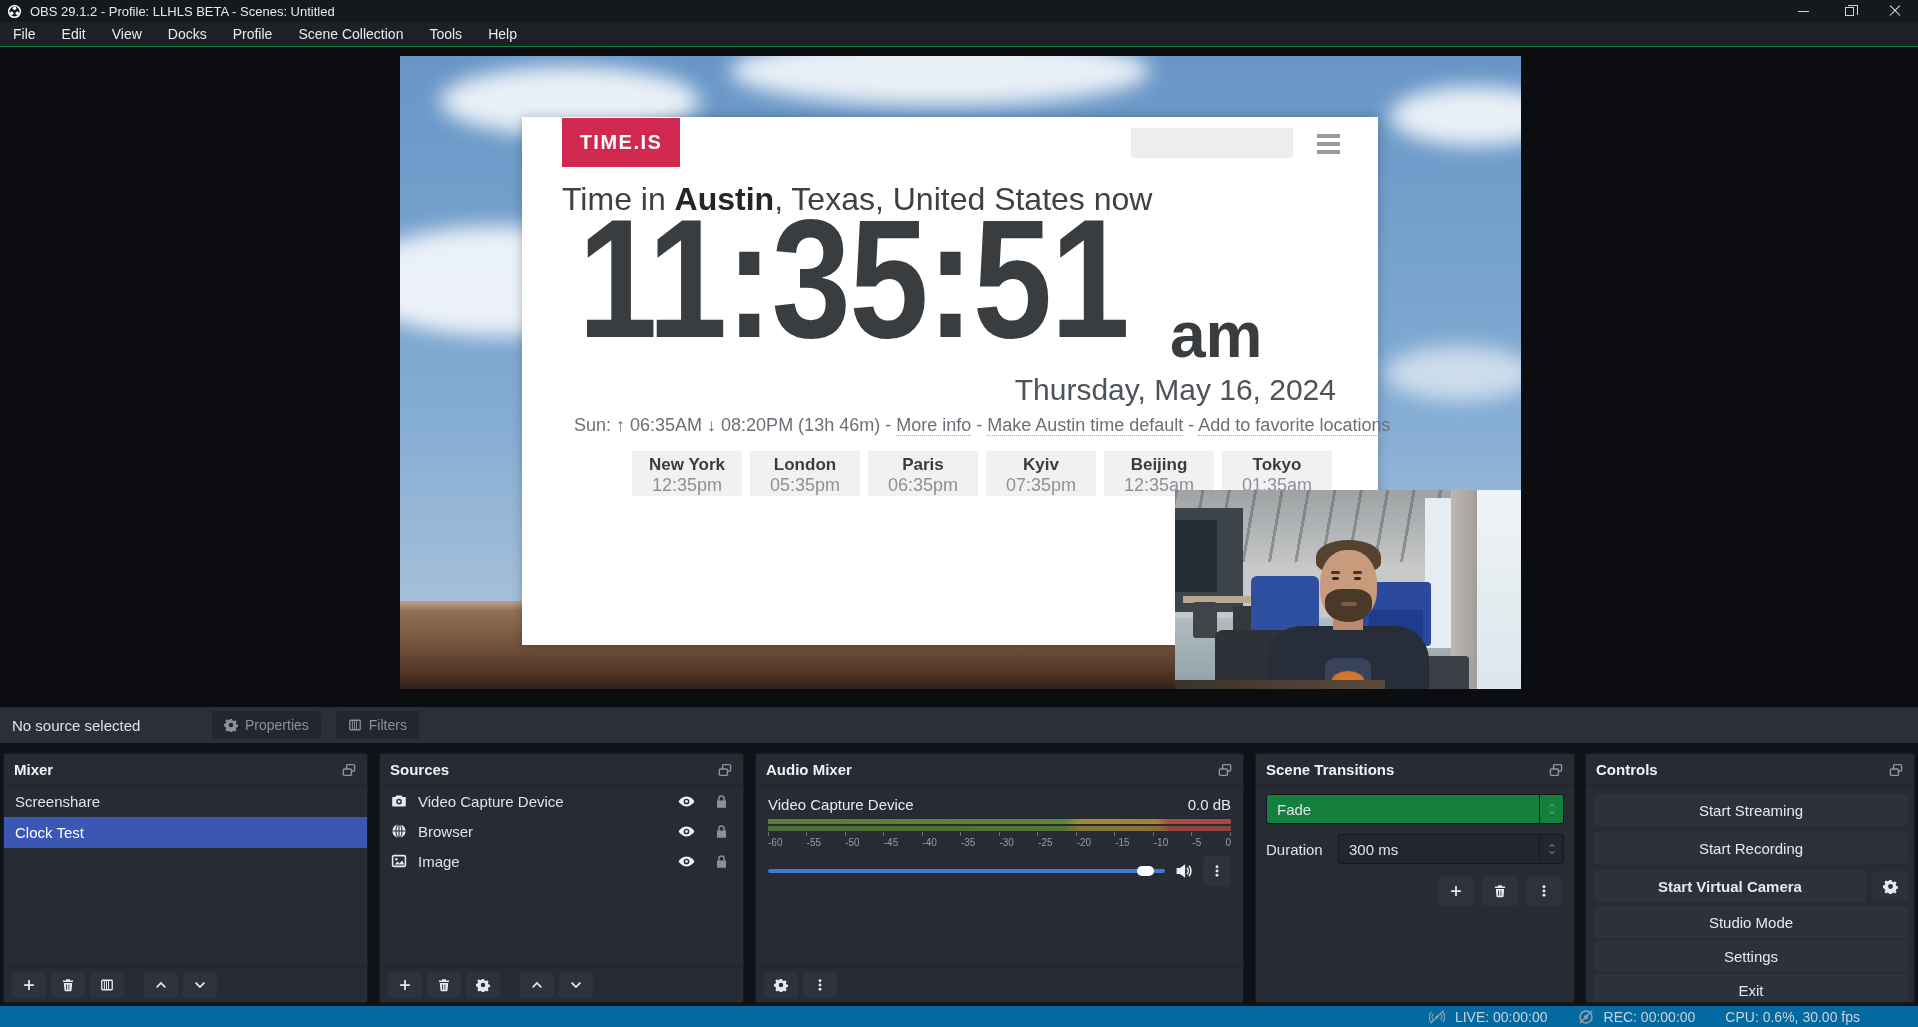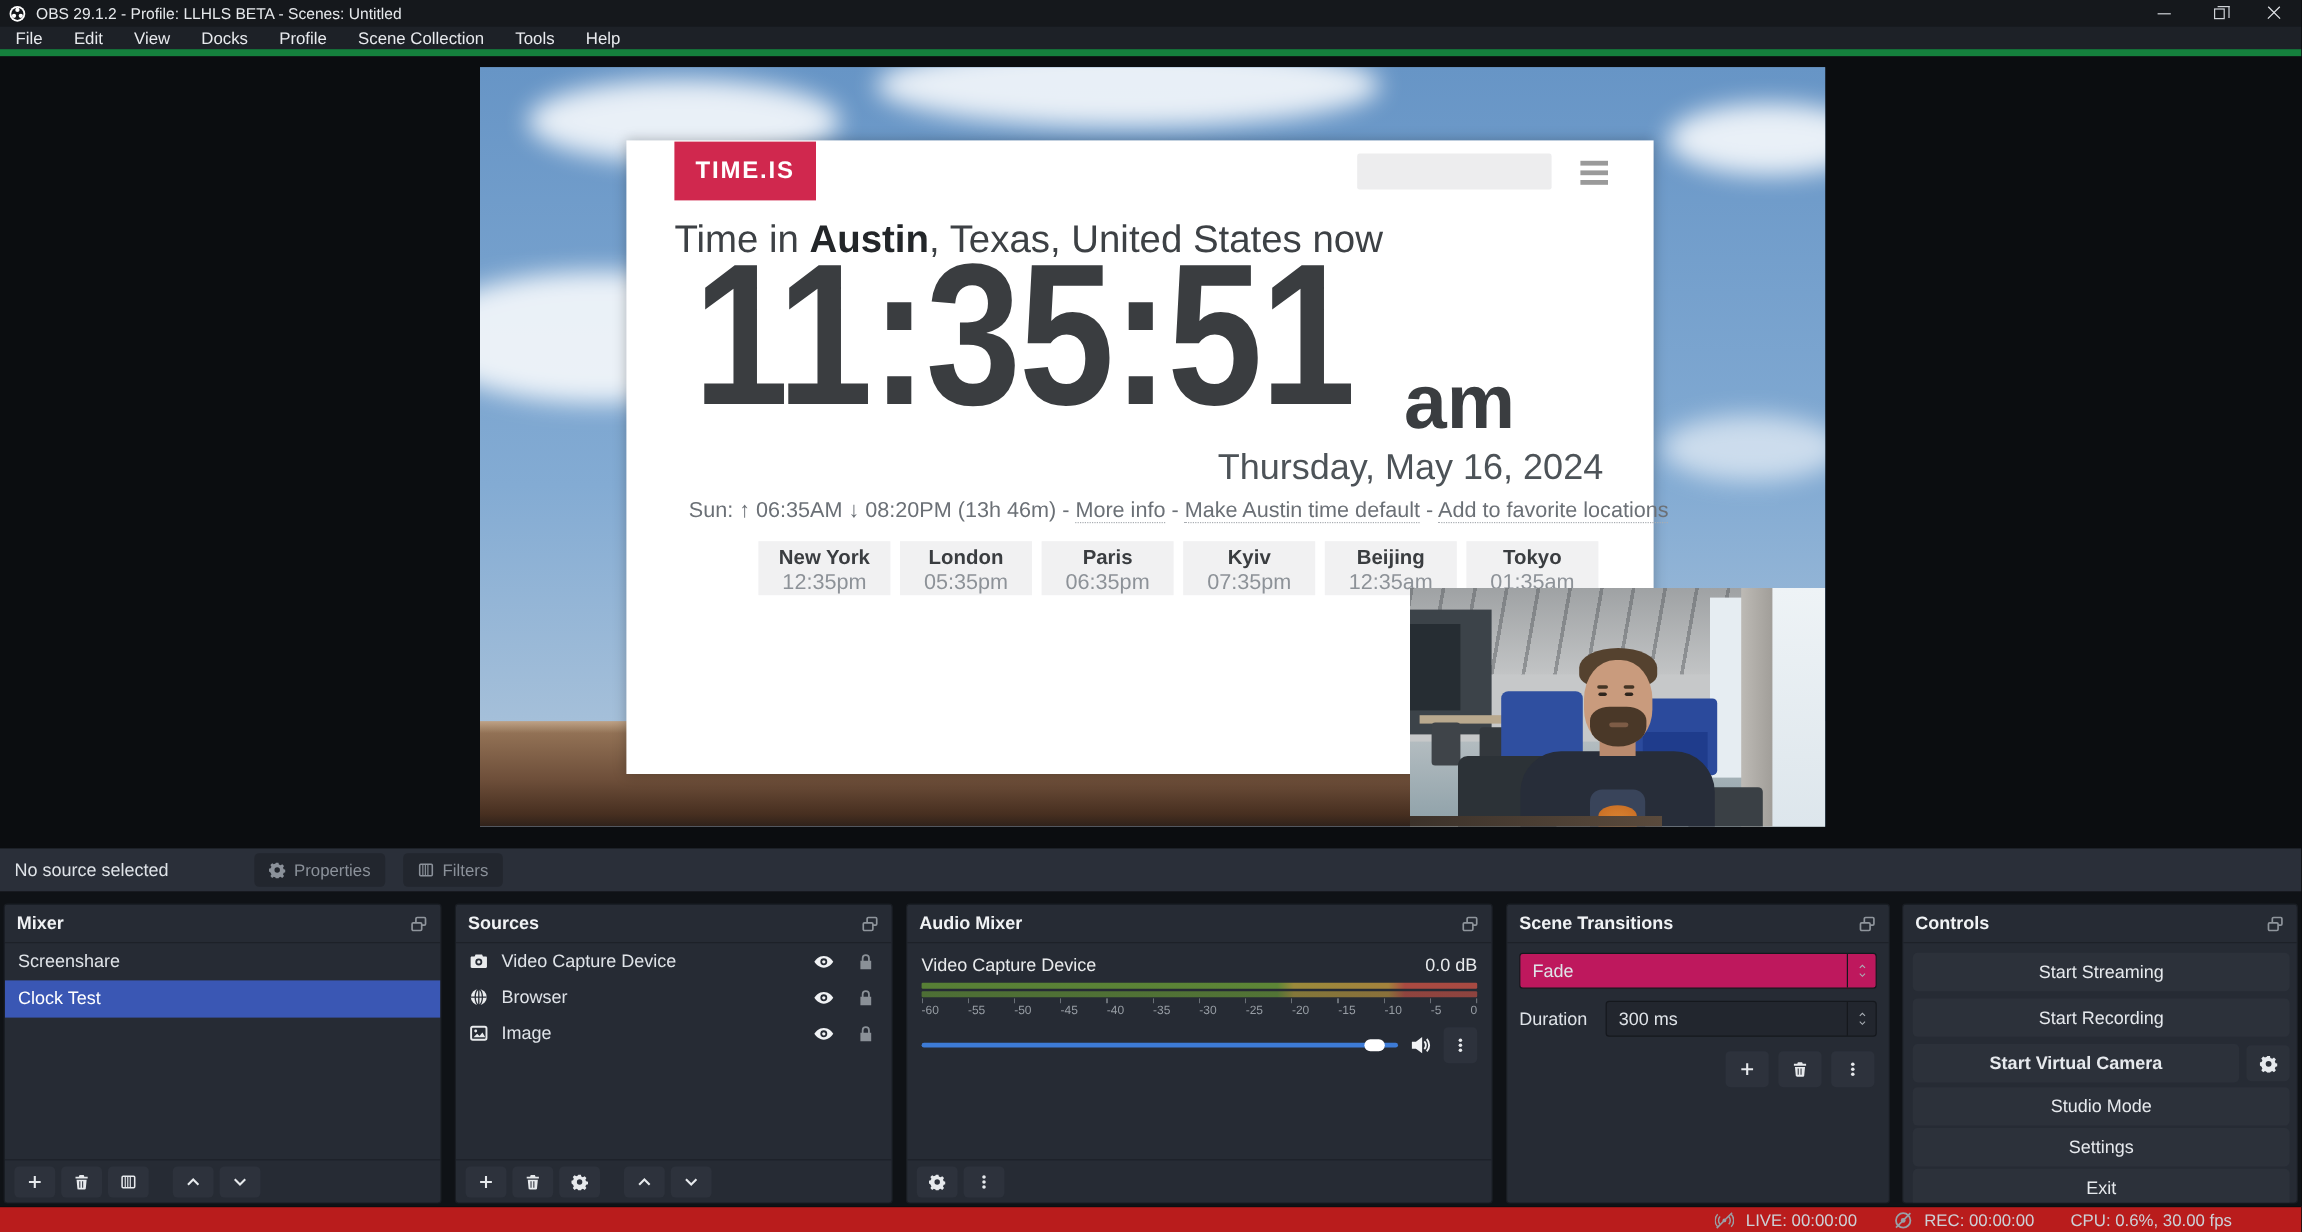--- a/index.html
+++ b/index.html
@@ -14,21 +14,21 @@
   .wincontrols { position:absolute; right:0; top:0; height:22px; display:flex; }
   .winbtn { width:46px; height:22px; display:flex; align-items:center; justify-content:center; color:#cfd3d8; }
   .ic-min { width:11px; height:1px; background:#cfd3d8; }
   .ic-max { width:9px; height:9px; border:1px solid #cfd3d8; position:relative; }
   .ic-max:before { content:""; position:absolute; left:2px; top:-3px; width:9px; height:9px; border:1px solid #cfd3d8; border-bottom:none; border-left:none; }
   .ic-close { position:relative; width:12px; height:12px; }
   .ic-close:before,.ic-close:after { content:""; position:absolute; left:-1px; top:5px; width:14px; height:1.4px; background:#e3e6ea; }
   .ic-close:before{ transform:rotate(45deg);} .ic-close:after{ transform:rotate(-45deg);}
 
   
-  .menubar { position:absolute; left:0; top:22px; width:100%; height:25px; background:#1d2127; display:flex; align-items:center; border-bottom:6px solid #15803d; }
+  .menubar { position:absolute; left:0; top:22px; width:100%; height:25px; background:#1d2127; display:flex; align-items:center; border-bottom:1px solid #15803d; }
   .menubar span { color:#e8eaee; font-size:14px; padding:0 13px; cursor:default; }
 
   
   .preview-area { position:absolute; left:0; top:47px; width:1918px; height:660px; background:#0b0d10; }
   .canvas { position:absolute; left:400px; top:9px; width:1121px; height:633px; overflow:hidden; background:#6e9ccb; }
   .sky { position:absolute; inset:0; background:linear-gradient(#6795c6,#83abd3 55%,#a9c2da 90%); }
   .cloud { position:absolute; background:#fff; border-radius:50%; filter:blur(10px); opacity:.85; }
   .desert { position:absolute; left:0; top:545px; width:100%; height:88px;
             background:linear-gradient(#9b7a5c,#6e4f3a 55%,#472f20 88%,#2e211a); }
   .desert:before { content:""; position:absolute; left:0; top:0; width:100%; height:10px; background:linear-gradient(rgba(255,235,210,.35),transparent); }
@@ -123,38 +123,38 @@
   .am-ticks { height:4px; background:repeating-linear-gradient(90deg,#6a7077 0,#6a7077 1px,transparent 1px,transparent calc(100%/12)),linear-gradient(90deg,transparent,transparent); border-right:1px solid #6a7077; }
   .am-labels { display:flex; justify-content:space-between; color:#979da4; font-size:10px; margin-top:1px; }
   .am-slider-row { display:flex; align-items:center; margin:8px 12px 0 12px; gap:10px; }
   .am-track { position:relative; flex:1; height:4px; background:#3d7bd6; border-radius:2px; }
   .am-handle { position:absolute; left:93%; top:-3px; width:17px; height:10px; background:#fff; border-radius:5px; }
   .am-speaker { width:18px; height:18px; color:#f0f2f4; }
   .am-kebab { width:28px; height:30px; background:#2d323c; border:none; border-radius:4px; color:#e6e9ec; display:flex; align-items:center; justify-content:center; }
   .am-kebab svg { width:14px; height:14px; }
 
   
-  .tr-select { margin:8px 10px 0 10px; height:30px; background:#be185d; border:1px solid #15181d; border-radius:3px; display:flex; align-items:center; position:relative; }
+  .tr-select { margin:8px 10px 0 10px; height:30px; background:#15803d; border:1px solid #15181d; border-radius:3px; display:flex; align-items:center; position:relative; }
   .tr-select .val { color:#dfe3e8; font-size:15px; padding-left:10px; flex:1; }
   .tr-spin { width:24px; align-self:stretch; border-left:1px solid #15181d; display:flex; flex-direction:column; align-items:center; justify-content:center; color:#aab0b6; }
   .tr-spin svg { width:10px; height:7px; }
   .tr-durrow { display:flex; align-items:center; margin:10px 10px 0 10px; gap:10px; }
   .tr-durlabel { color:#dfe3e8; font-size:15px; width:62px; }
   .tr-spinbox { flex:1; height:30px; background:#22262e; border:1px solid #15181d; border-radius:3px; display:flex; align-items:center; }
   .tr-spinbox .val { color:#dfe3e8; font-size:15px; padding-left:10px; flex:1; }
   .tr-btnrow { display:flex; justify-content:flex-end; gap:8px; margin:12px 12px 0 0; }
   .tr-btnrow .tbtn { width:36px; height:30px; }
 
   
   .ctl-btn { position:absolute; left:8px; width:314px; height:32px; background:#2c313a; border:none; border-radius:4px; color:#e6e9ed; font-size:15px; }
   .ctl-gear { position:absolute; left:286px; width:36px; height:30px; background:#2c313a; border:none; border-radius:4px; color:#e6e9ed; display:flex; align-items:center; justify-content:center; }
   .ctl-gear svg { width:15px; height:15px; }
 
   
-  .statusbar { position:absolute; left:0; top:1005px; width:1918px; height:22px; background:#b91c1c; border-top:1px solid #0c0e11; display:flex; align-items:center; justify-content:flex-end; padding-right:58px; gap:10px; color:#ccd1d6; font-size:14px; }
+  .statusbar { position:absolute; left:0; top:1005px; width:1918px; height:22px; background:#0369a1; border-top:1px solid #0c0e11; display:flex; align-items:center; justify-content:flex-end; padding-right:58px; gap:10px; color:#ccd1d6; font-size:14px; }
   .statusbar svg { width:16px; height:16px; color:#9aa0a6; }
   .sb-gap { width:10px; }
 </style>
 </head>
 <body>
 
 <svg width="0" height="0" style="position:absolute" aria-hidden="true">
   <defs>
     <symbol id="i-gear" viewBox="0 0 16 16">
         <path fill="currentColor" fill-rule="evenodd" d="M6.8 1h2.4l.4 1.8 1.6.7 1.6-1 1.7 1.7-1 1.6.7 1.6 1.8.4v2.4l-1.8.4-.7 1.6 1 1.6-1.7 1.7-1.6-1-1.6.7-.4 1.8H6.8l-.4-1.8-1.6-.7-1.6 1-1.7-1.7 1-1.6-.7-1.6L0 9.2V6.8l1.8-.4.7-1.6-1-1.6L3.2 1.5l1.6 1 1.6-.7zM8 10.6a2.6 2.6 0 100-5.2 2.6 2.6 0 000 5.2z"></path>

